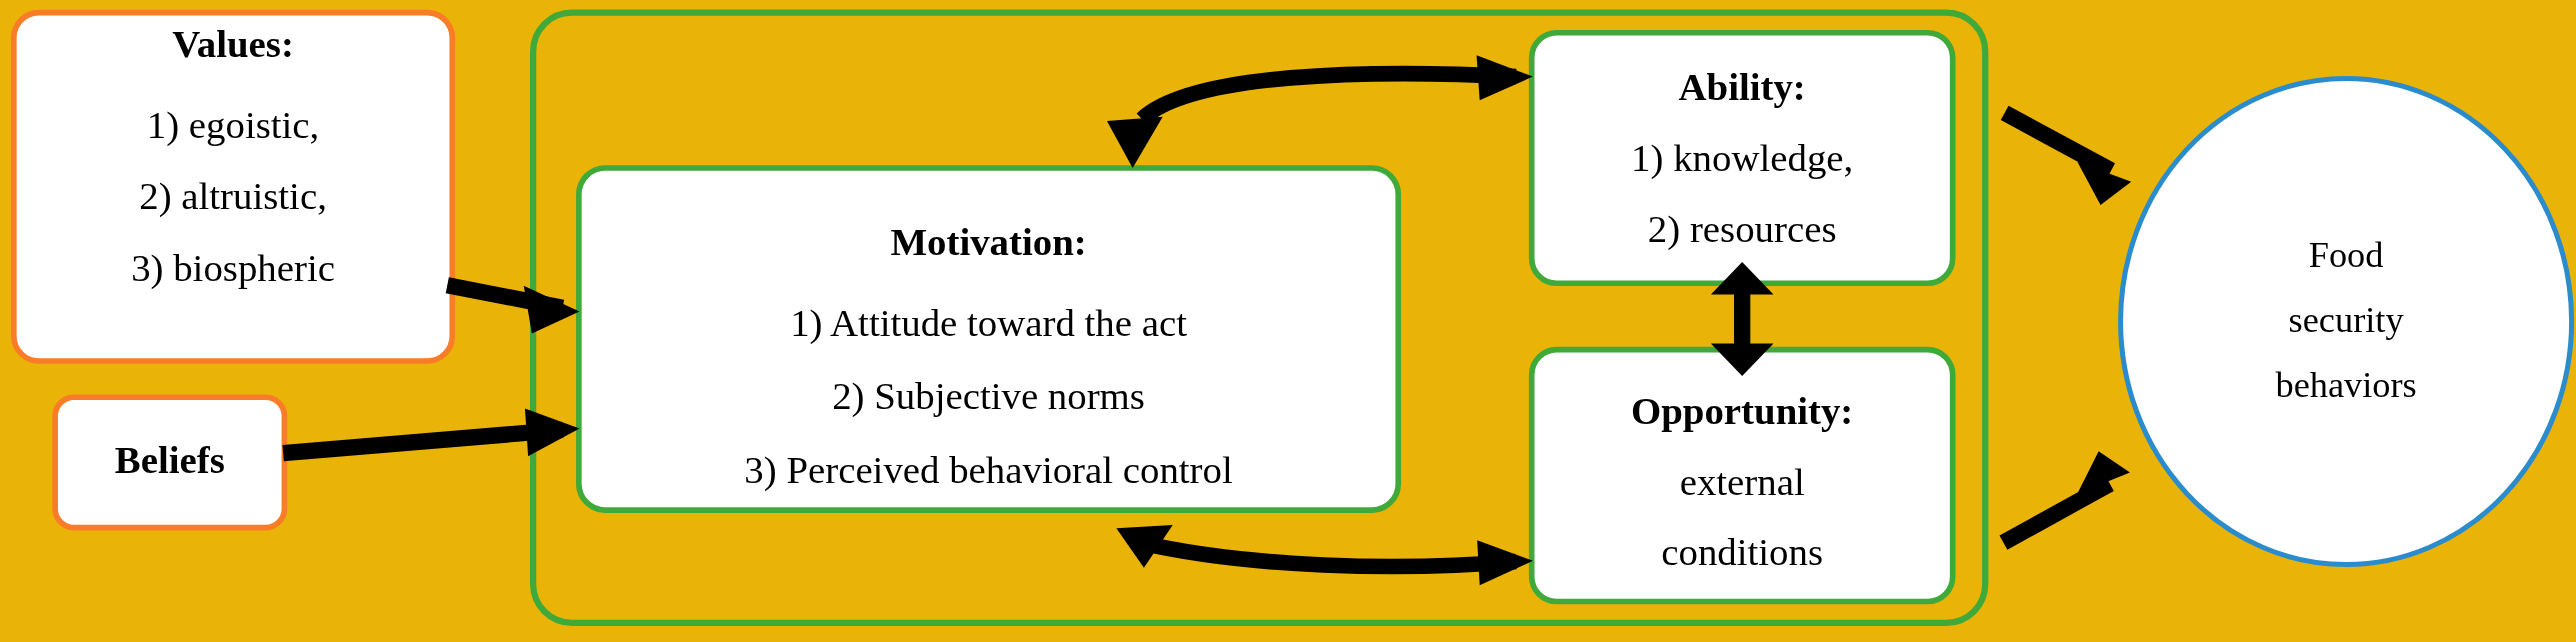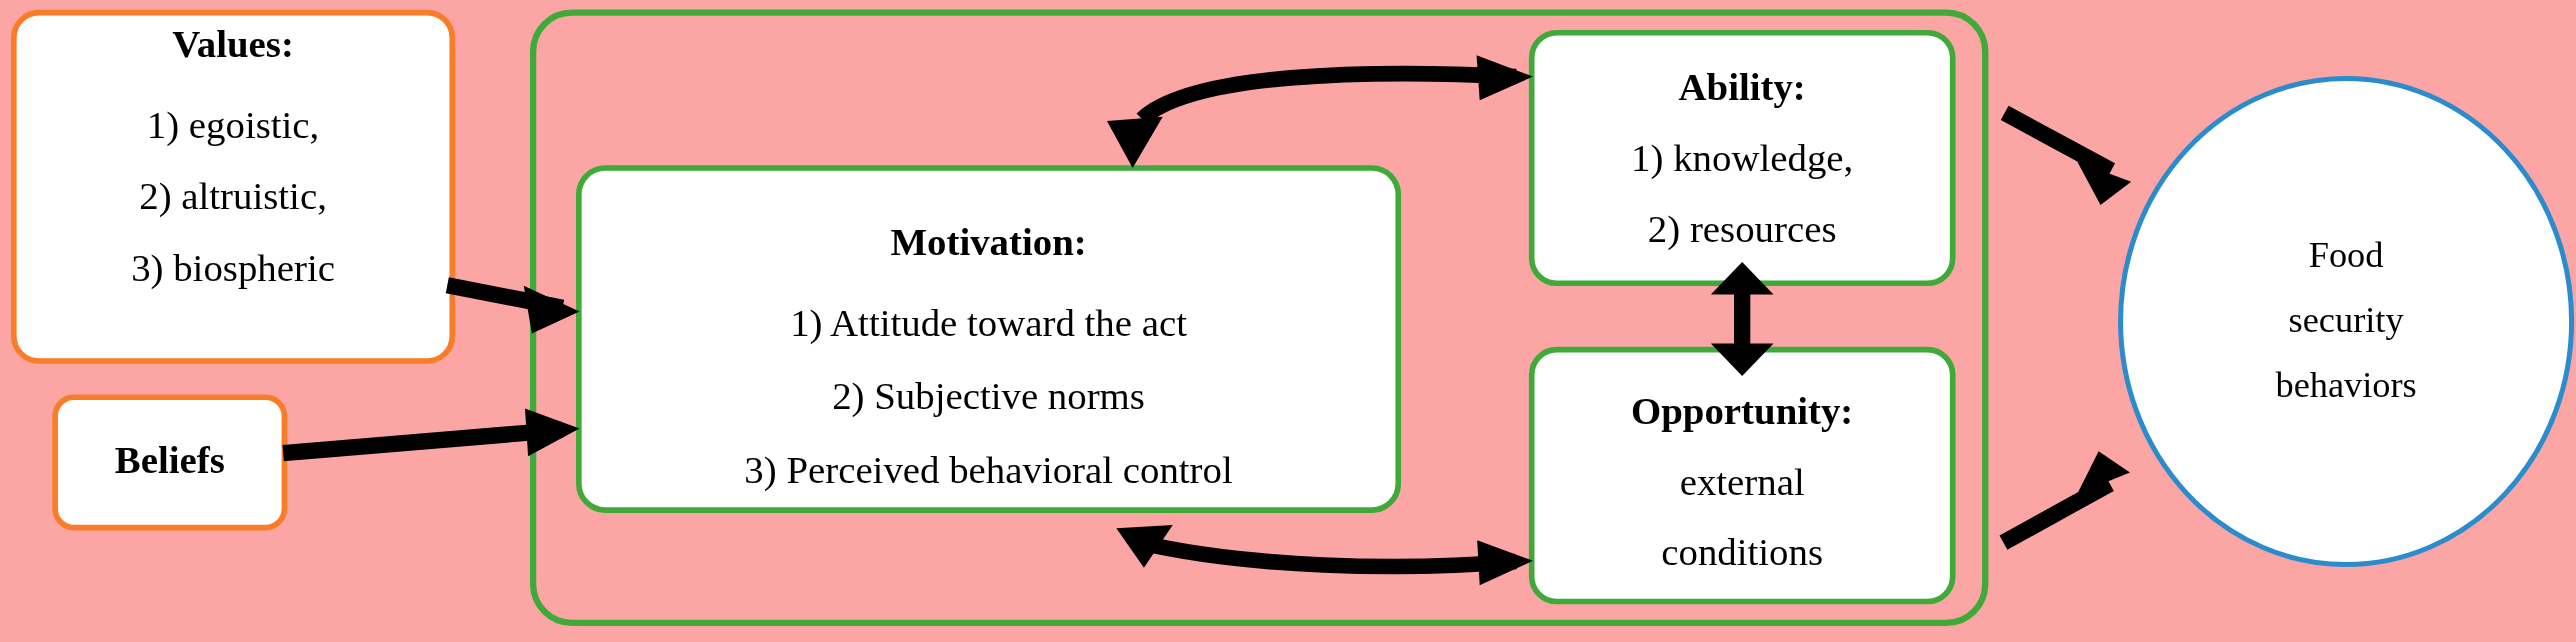--- a/index.html
+++ b/index.html
@@ -10,21 +10,21 @@
   body {
     width: 2576px;
     height: 643px;
     overflow: hidden;
     font-family: "Liberation Serif", "DejaVu Serif", serif;
   }
   #diagram-root {
     position: relative;
     width: 2576px;
     height: 643px;
-    background: #fca5a5;
+    background: #eab308;
   }
   svg.canvas {
     position: absolute;
     top: 0;
     left: 0;
     width: 2576px;
     height: 643px;
     display: block;
   }
   .node-text {

